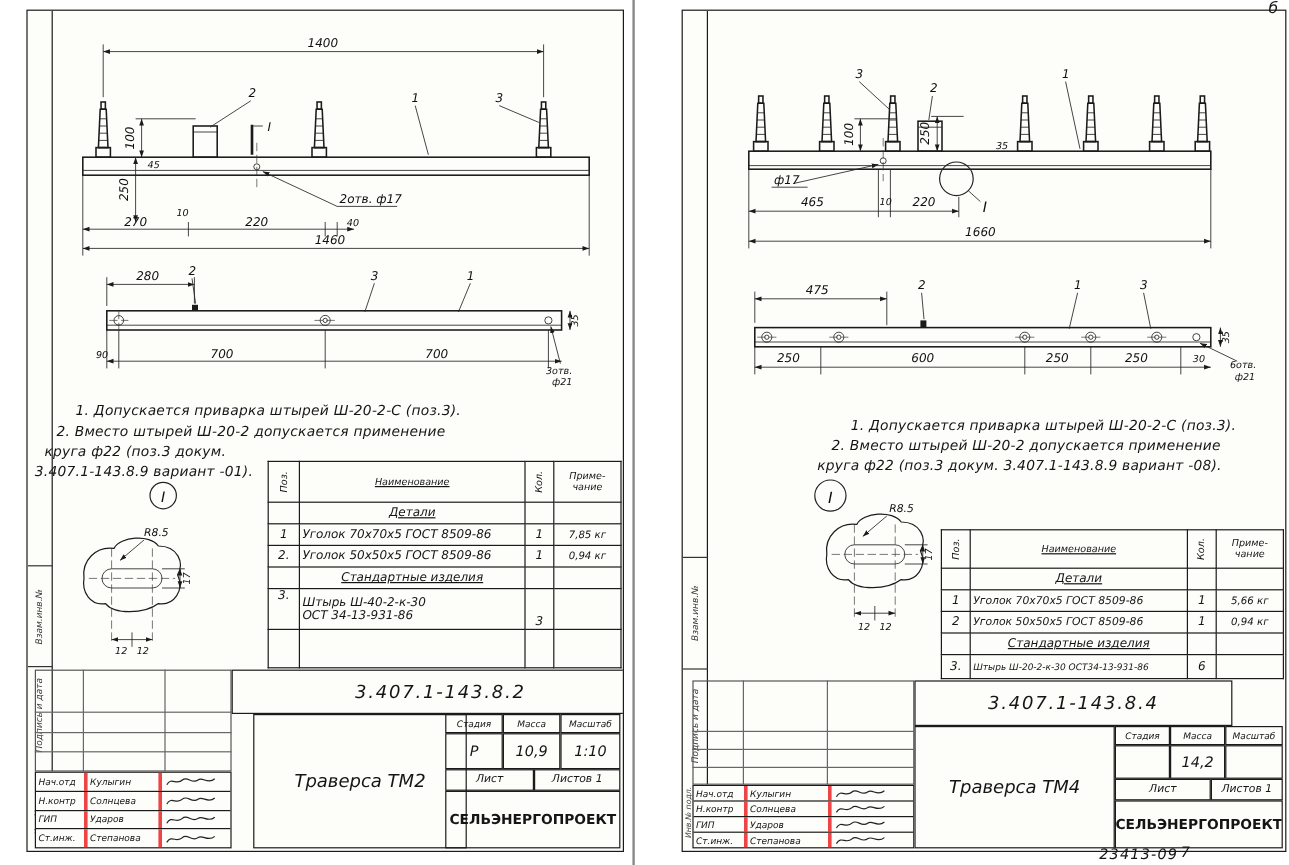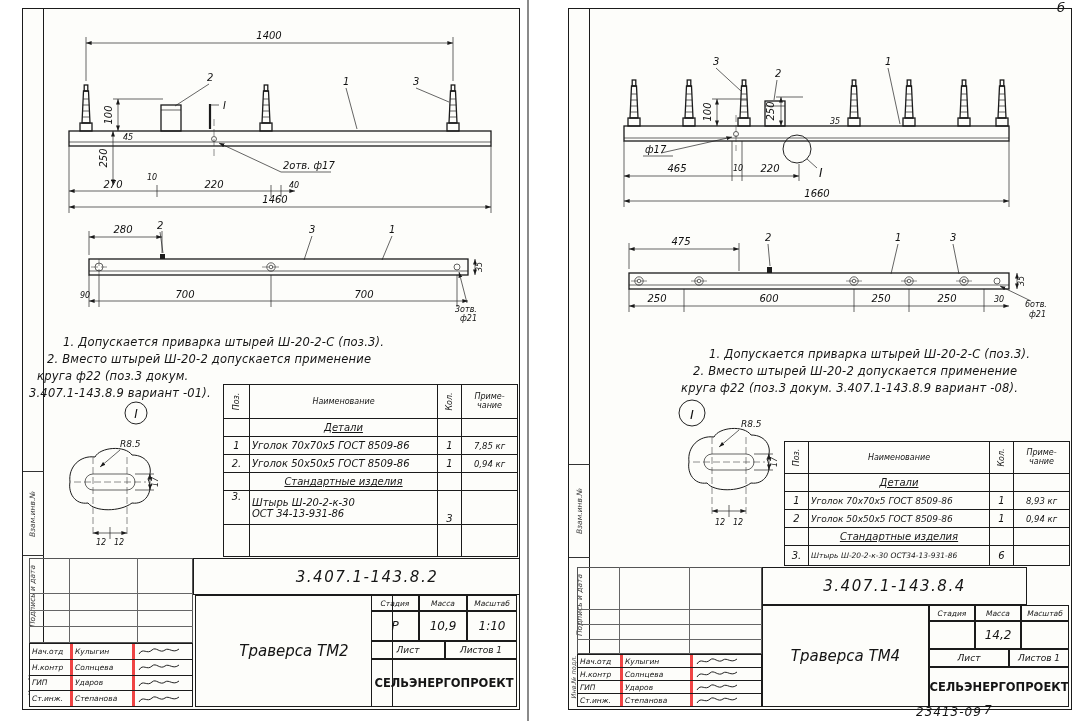--- a/index.html
+++ b/index.html
@@ -24,21 +24,21 @@
   svg text  { fill:#101010; font-style:italic; font-family:"DejaVu Sans",sans-serif; }
   svg .dim  { font-size:10px; }
   svg .sm   { font-size:8px; }
   svg .mid  { text-anchor:middle; }
 
   .note { position:absolute; font-size:11.5px; font-style:italic; white-space:nowrap; letter-spacing:0.2px; }
 
   .parts { position:absolute; border-collapse:collapse; table-layout:fixed; }
   .parts td { border:1.3px solid #1b1b1b; font-style:italic; font-size:10px; padding:0 2px; overflow:hidden; vertical-align:middle; }
   .parts .hdr td { text-align:center; font-size:8px; }
-  .parts .hname { font-size:11px; text-align:center; }
+  .parts .hname { font-size:11px; text-align:center;text-decoration:underline; }
   .parts .hnote { white-space:pre-line; font-size:8px; text-align:center; line-height:1.1; }
   .rot { display:inline-block; transform:rotate(-90deg); font-size:8px; white-space:nowrap; }
   .sec { text-align:center; text-decoration:underline; }
   .ctr { text-align:center; }
 
   .tb-cell { position:absolute; border:1.3px solid #1b1b1b; display:flex; align-items:center; justify-content:center;
              font-style:italic; overflow:hidden; text-align:center; }
   .vfaint { position:absolute; width:0; border-left:0.8px solid #666; }
   .hfaint { position:absolute; height:0; border-top:0.8px solid #666; }
 
@@ -240,37 +240,37 @@
         </tr>
         <tr style="height:18px">
           <td></td>
             <td class="sec">Стандартные изделия</td>
             <td></td>
             <td></td>
         </tr>
         <tr style="height:34px">
           <td class="ctr" style="vertical-align:top">3.</td>
           <td>
-              <div>Штырь Ш-20-2-к-30</div>
+              <div>Штырь Ш-40-2-к-30</div>
               <div>ОСТ 34-13-931-86</div>
             </td>
           <td class="ctr" style="vertical-align:bottom">3</td>
           <td></td>
         </tr>
         <tr style="height:32px">
           <td></td>
             <td></td>
             <td></td>
             <td></td>
         </tr>
       </tbody>
     </table>
 
     <div class="tb-cell" style="left:170px;top:549px;width:348px;height:37px;font-size:15px;letter-spacing:1.5px">3.407.1-143.8.2</div>
-    <div class="tb-cell" style="left:172px;top:586px;width:198px;height:112px;font-size:15px">Траверса ТМ2</div>
+    <div class="tb-cell" style="left:188px;top:586px;width:178px;height:112px;font-size:15px">Траверса ТМ2</div>
     <div class="tb-cell" style="left:348px;top:586px;width:48px;height:16px;font-size:7.5px">Стадия</div>
     <div class="tb-cell" style="left:396px;top:586px;width:48px;height:16px;font-size:7.5px">Масса</div>
     <div class="tb-cell" style="left:444px;top:586px;width:50px;height:16px;font-size:7.5px">Масштаб</div>
     <div class="tb-cell" style="left:348px;top:602px;width:48px;height:30px;font-size:12px">Р</div>
     <div class="tb-cell" style="left:396px;top:602px;width:48px;height:30px;font-size:12px">10,9</div>
     <div class="tb-cell" style="left:444px;top:602px;width:50px;height:30px;font-size:12px">1:10</div>
     <div class="tb-cell" style="left:348px;top:632px;width:74px;height:18px;font-size:9px">Лист</div>
     <div class="tb-cell" style="left:422px;top:632px;width:72px;height:18px;font-size:9px">Листов 1</div>
     <div class="tb-cell" style="left:348px;top:650px;width:146px;height:48px;font-size:11.5px;font-weight:bold;font-style:normal">СЕЛЬЭНЕРГОПРОЕКТ</div>
 
@@ -480,21 +480,21 @@
         <tr style="height:18px">
           <td></td>
             <td class="sec">Детали</td>
             <td></td>
             <td></td>
         </tr>
         <tr style="height:18px">
           <td class="ctr">1</td>
           <td style="font-size:9px">Уголок 70х70х5 ГОСТ 8509-86</td>
           <td class="ctr">1</td>
-          <td class="ctr" style="font-size:8.5px">8,93 кг</td>
+          <td class="ctr" style="font-size:8.5px">5,66 кг</td>
         </tr>
         <tr style="height:18px">
           <td class="ctr">2</td>
           <td style="font-size:9px">Уголок 50х50х5 ГОСТ 8509-86</td>
           <td class="ctr">1</td>
           <td class="ctr" style="font-size:8.5px">0,94 кг</td>
         </tr>
         <tr style="height:18px">
           <td></td>
             <td class="sec">Стандартные изделия</td>

